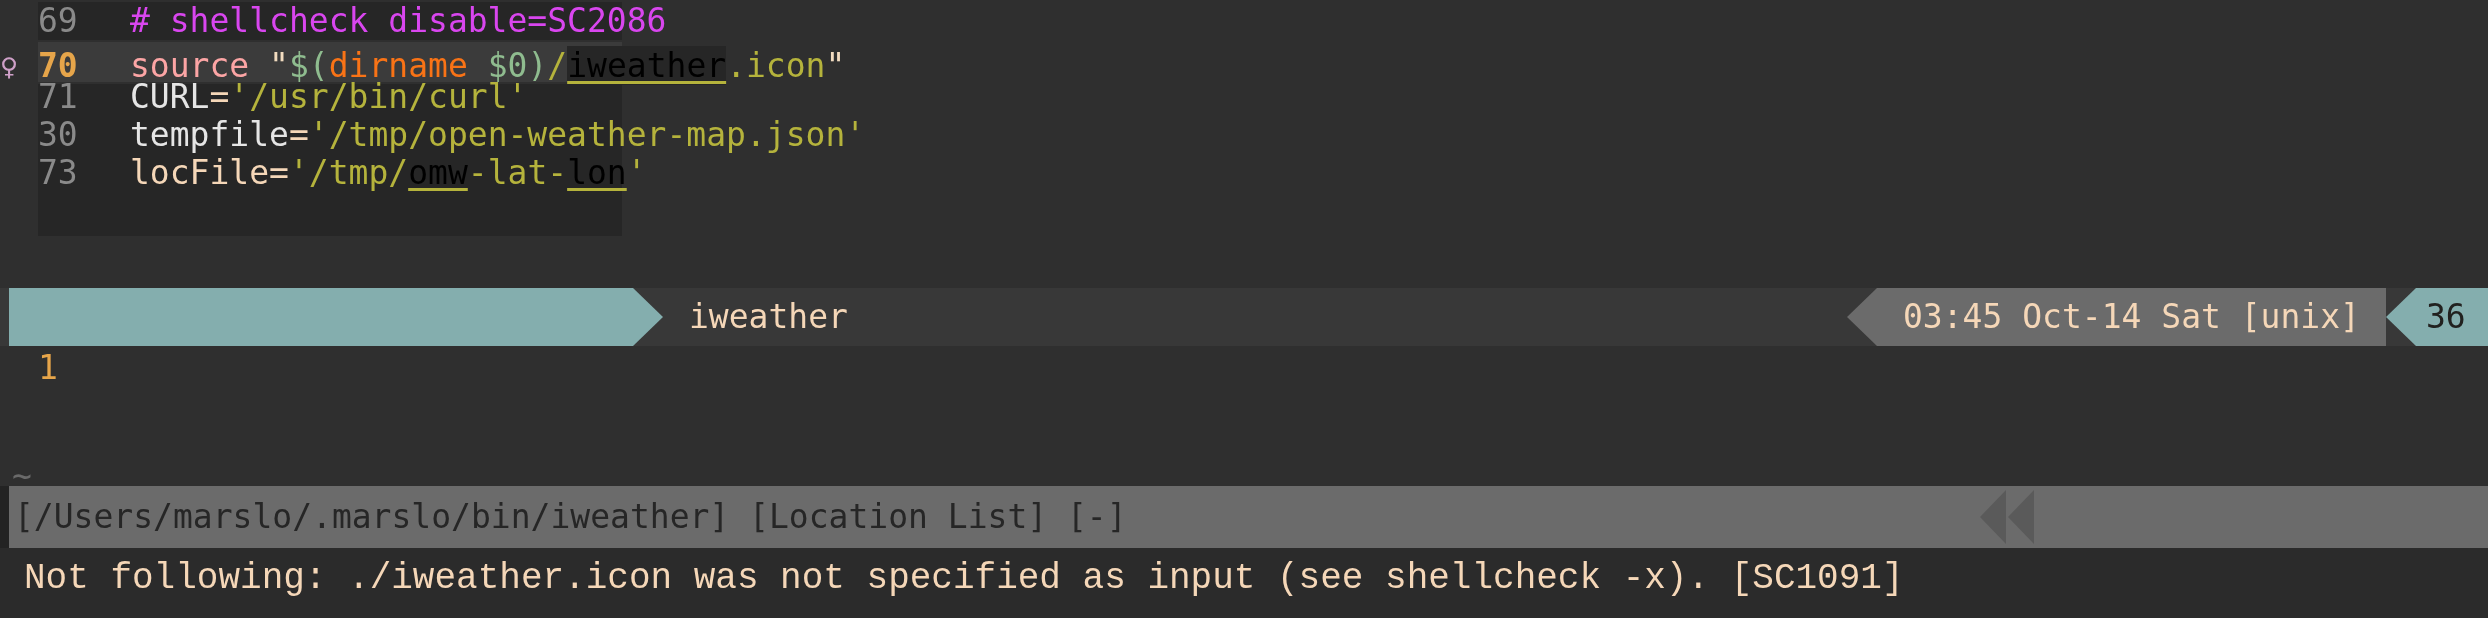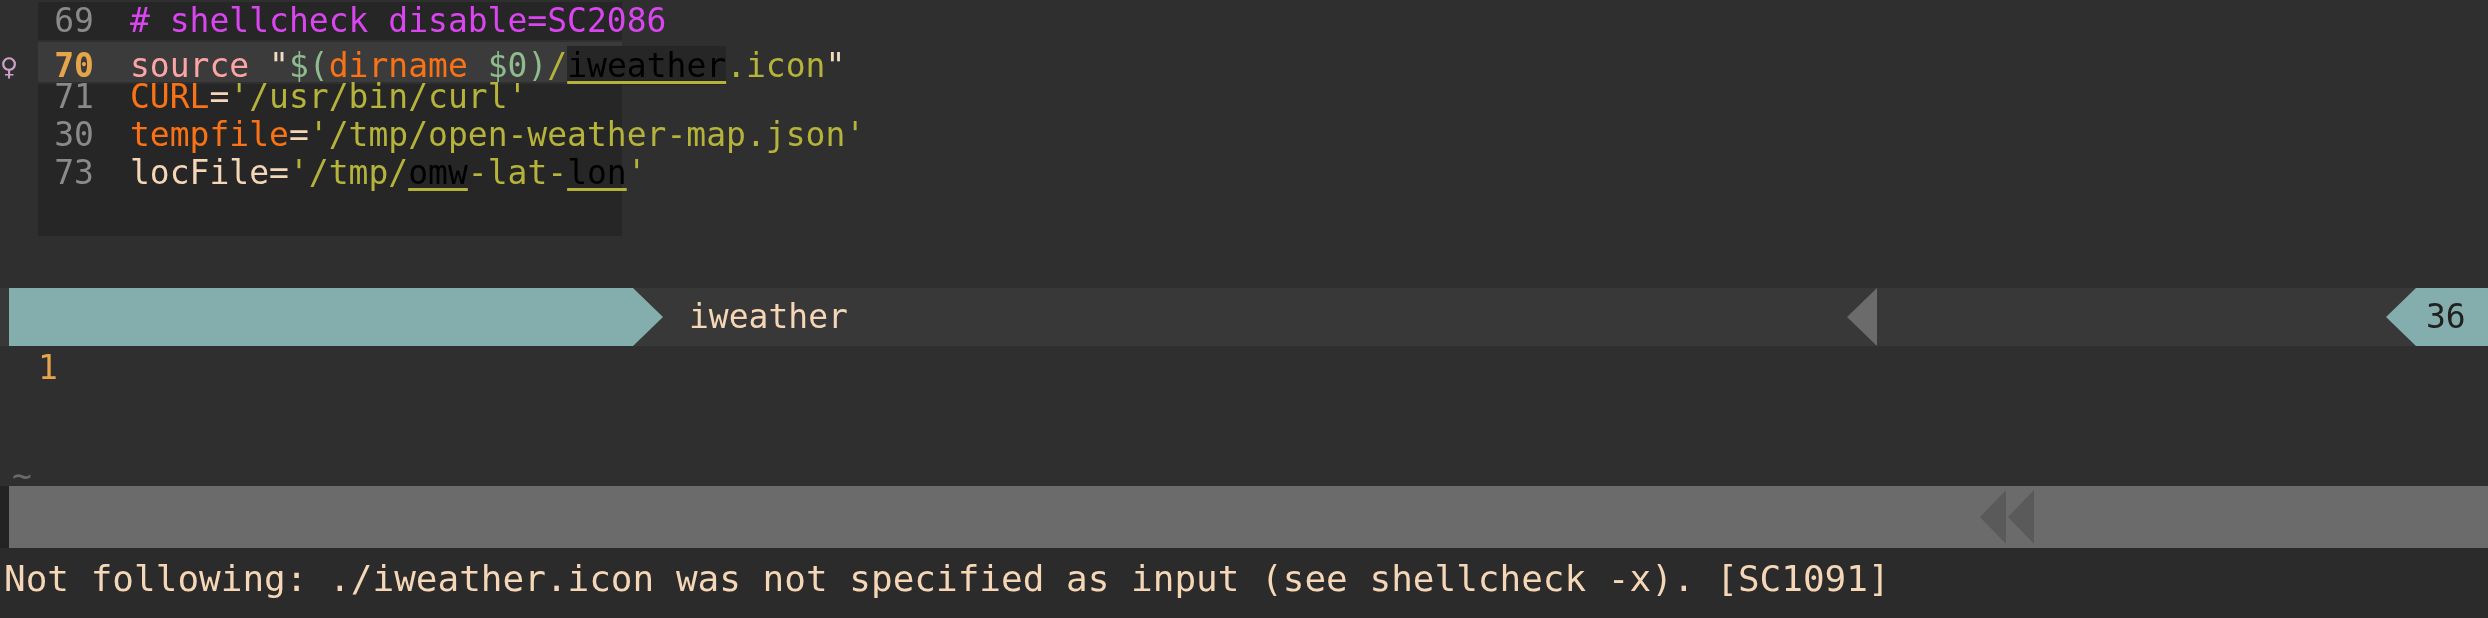--- a/index.html
+++ b/index.html
@@ -14,34 +14,34 @@
   .leftbar{position:absolute;left:0;top:0;width:9px;height:445px;background:#232323;}
   .leftbar2{position:absolute;left:9px;top:0;width:29px;height:445px;background:#3a3a3a;}
 
   
   .editor{position:absolute;left:0;top:0;width:2488px;height:290px;background:#2f2f2f;}
   .codeline{
     position:absolute;left:0;height:38px;line-height:38px;white-space:pre;
     font-size:33px;letter-spacing:0px;
   }
   .codeline .gut{display:inline-block;width:38px;}
-  .codeline .lnum{display:inline-block;width:72px;text-align:center;color:#8a8a8a;}
+  .codeline .lnum{display:inline-block;width:72px;text-align:left;color:#8a8a8a;}
   .codeline .sp{display:inline-block;width:20px;}
   .lnum-cur{color:#e6a54a !important;font-weight:bold;margin-top:7px;}
 
   
   .curline-bg{position:absolute;left:38px;top:42px;width:584px;height:40px;background:#3b3b3b;}
   
   .code-bg{position:absolute;left:38px;width:584px;background:#262626;}
 
   .c-comment{color:#d946ef;}
   .c-kw{color:#fca5a5;}
   .c-str{color:#b5b33c;}
   .c-quote{color:#f2dcc0;}
-  .c-var{color:#f97316;}
+  .c-var{color:#e5e5e5;}
   .c-green{color:#8fbc8f;}
   .c-orange{color:#f97316;}
   .c-cream{color:#f5d7b8;}
   .spell{ text-decoration:underline; text-decoration-color:#b5b33c; text-underline-offset:4px; background:#262626;}
   .spell2{ text-decoration:underline; text-decoration-color:#b5b33c; text-underline-offset:4px;}
   .gutter-sign{color:#cfa0c8;font-size:30px;}
 
   
   .statusline{position:absolute;left:0;top:288px;width:2488px;height:58px;background:#383838;}
   .seg{position:absolute;top:0;height:58px;line-height:58px;font-size:33px;white-space:pre;}
@@ -62,21 +62,21 @@
   
   .botbar{position:absolute;left:0;top:486px;width:2488px;height:62px;background:#6b6b6b;}
   .botbar .bleft{position:absolute;left:14px;top:0;height:62px;line-height:62px;font-size:33px;color:#262626;white-space:pre;}
   .botbar .bright{position:absolute;right:0px;top:0;height:62px;line-height:62px;font-size:33px;color:#262626;white-space:pre;}
   .botbar .sep{position:absolute;left:0;top:0;width:9px;height:62px;background:#232323;}
   .chev{position:absolute;top:0;height:62px;width:64px;}
   .chev svg{display:block;}
 
   
   .msgline{position:absolute;left:0;top:548px;width:2488px;height:70px;background:#2b2b2b;}
-  .msgline .msg{position:absolute;left:4px;top:0;height:70px;line-height:62px;font-size:36px;color:#f5d7b8;white-space:pre;}
+  .msgline .msg{position:absolute;left:24px;top:0;height:70px;line-height:62px;font-size:36px;color:#f5d7b8;white-space:pre;font-family:Liberation Mono, monospace;}
 </style>
 </head>
 <body>
 
 <div class="screen">
 
   <div class="leftbar"></div>
   <div class="leftbar2"></div>
 
   <div class="editor">
@@ -100,32 +100,34 @@
   <div class="statusline">
 
     <div class="seg seg-a" id="seg-a">
       <span>N</span><span class="sp" style="display:inline-block;width:16px;"></span><span>›</span><span class="sp" style="display:inline-block;width:20px;"></span><span>.marslo/bin/iweather</span>
     </div>
     <div class="arrow-r" id="arrow-a" style="left: 633px; border-left: 30px solid rgb(132, 174, 174);"></div>
 
     <div class="seg seg-b" id="seg-b" style="left: 689px;">iweather</div>
 
     <div class="arrow-l" id="arrow-time" style="left: 1847px; border-right: 30px solid rgb(107, 107, 107);"></div>
+    <div class="seg seg-time" id="seg-time" style="background: rgb(107, 107, 107); left: 1877px;">03:45 Oct-14 Sat [unix]</div>
 
     <div class="arrow-l" id="arrow-z" style="left: 2386px; border-right: 30px solid rgb(132, 174, 174);"></div>
     <div class="seg seg-z" id="seg-z" style="background: rgb(132, 174, 174); left: 2416px; width: 72px; padding: 0px 0px 0px 10px; text-align: left;">36</div>
   </div>
 
   <div class="lowerpane">
     <div class="qf-line">1</div>
     <div class="tilde">~</div>
   </div>
 
   <div class="botbar">
     <div class="sep"></div>
+    <div class="bleft">[/Users/marslo/.marslo/bin/iweather] [Location List] [-]</div>
     <div class="chev" style="right:448px;">
       <svg width="64" height="62" viewBox="0 0 64 62">
         <polygon points="30,4 30,58 4,31" fill="#5a5a5a"></polygon>
         <polygon points="58,4 58,58 32,31" fill="#5a5a5a"></polygon>
       </svg>
     </div>
   </div>
 
   <div class="msgline">
     <div class="msg">Not following: ./iweather.icon was not specified as input (see shellcheck -x). [SC1091]</div>

